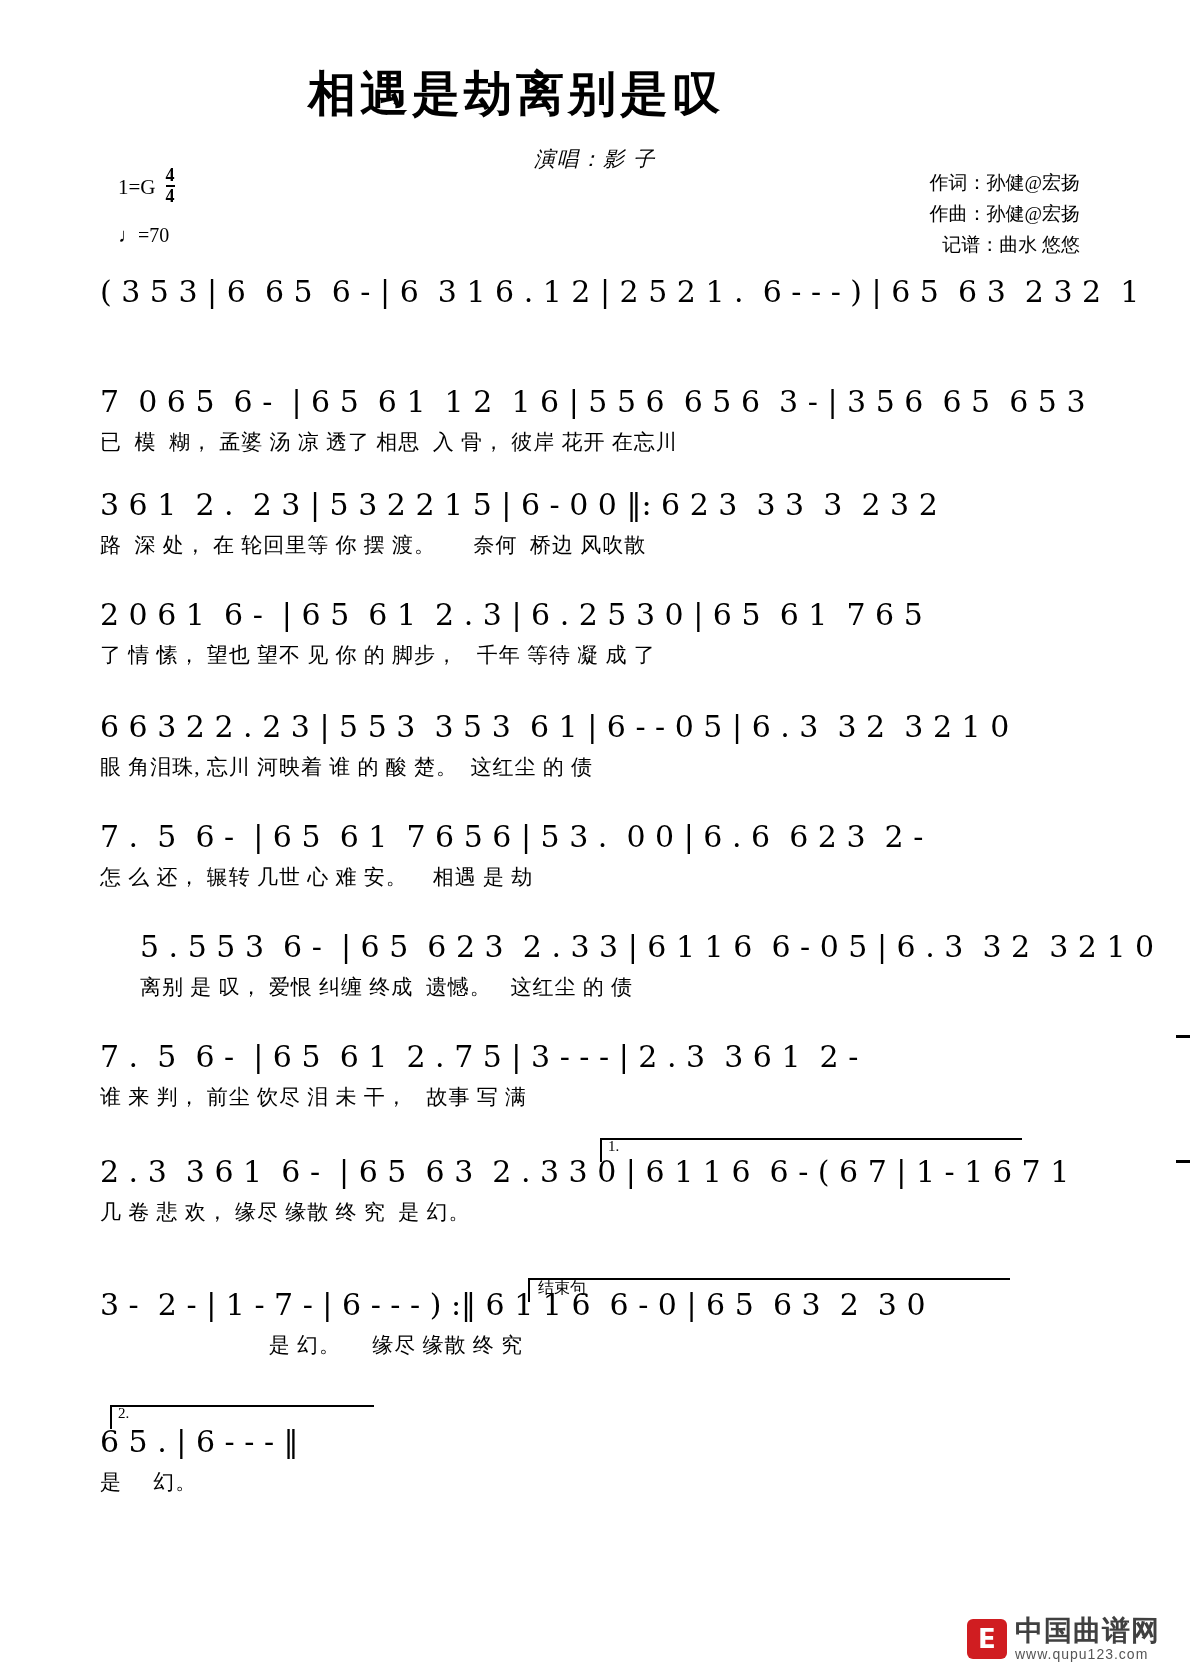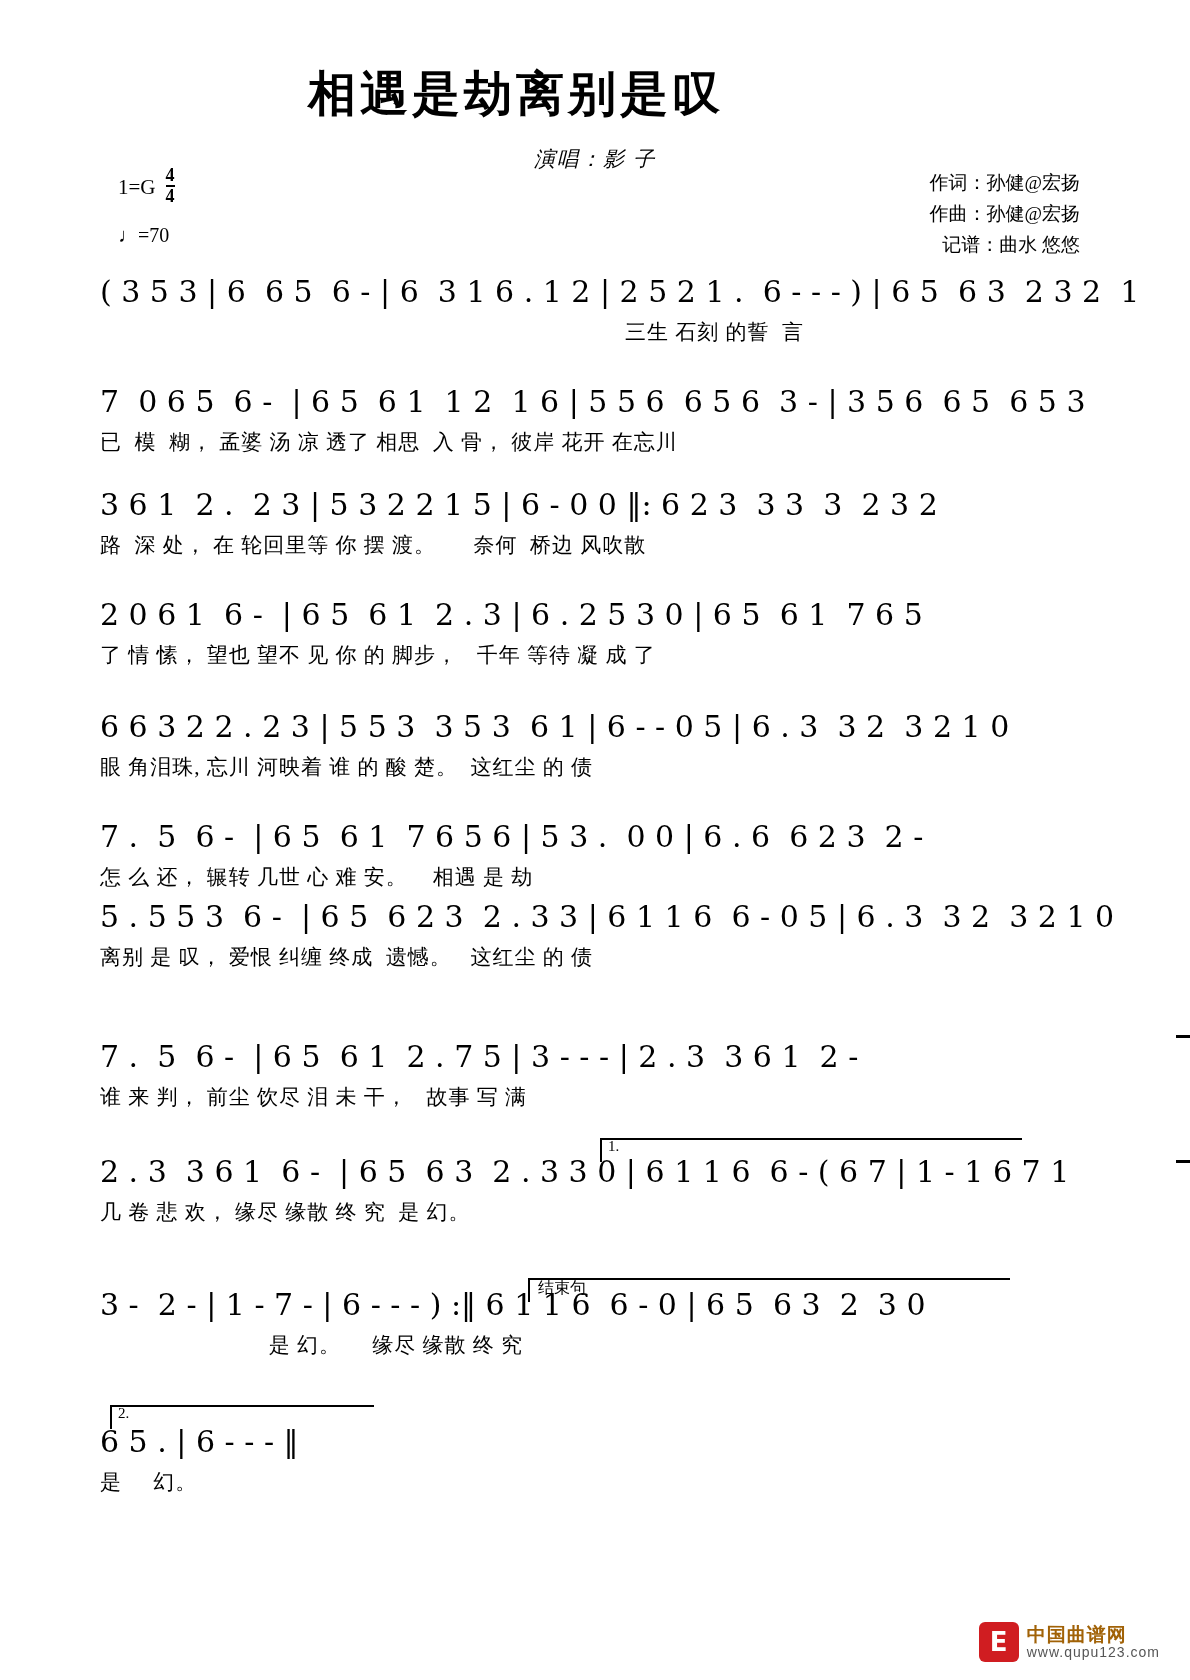--- a/index.html
+++ b/index.html
@@ -114,22 +114,22 @@
     color: #fff;
     font-family: "DejaVu Sans", sans-serif;
     font-weight: bold;
     font-size: 26px;
     display: flex; align-items: center; justify-content: center;
   }
   .wm-text { line-height: 1.1; }
   .wm-cn {
     font-family: "DejaVu Sans", sans-serif;
     font-weight: bold;
-    font-size: 19px;
-    color: #a16207;
+    font-size: 28px;
+    color: #404040;
     letter-spacing: 1px;
   }
   .wm-url {
     font-family: "Liberation Sans", sans-serif;
     font-size: 14px;
     color: #555;
     letter-spacing: 1px;
   }
   .edge-mark {
     position: absolute;
@@ -159,21 +159,20 @@
   </div>
 
   <div class="meta-right">
     <div>作词：孙健@宏扬</div>
     <div>作曲：孙健@宏扬</div>
     <div>记谱：曲水 悠悠</div>
   </div>
 
   <div class="system" style="top:275px;">
     <div class="notes">( 3 5 3 | 6  6 5  6 - | 6  3 1 6 . 1 2 | 2 5 2 1 .  6 - - - ) | 6 5  6 3  2 3 2  1</div>
-    <div class="lyrics">                                                                                    三生 石刻 的誓  言</div>
   </div>
 
   <div class="system" style="top:361px;margin-top:24px;">
     <div class="notes">7  0 6 5  6 -  | 6 5  6 1  1 2  1 6 | 5 5 6  6 5 6  3 - | 3 5 6  6 5  6 5 3</div>
     <div class="lyrics">已  模  糊， 孟婆 汤 凉 透了 相思  入 骨， 彼岸 花开 在忘川</div>
   </div>
 
   <div class="system" style="top:488px;">
     <div class="notes">3 6 1  2 .  2 3 | 5 3 2 2 1 5 | 6 - 0 0 ‖: 6 2 3  3 3  3  2 3 2</div>
     <div class="lyrics">路  深 处， 在 轮回里等 你 摆 渡。      奈何  桥边 风吹散</div>
@@ -187,21 +186,21 @@
   <div class="system" style="top:710px;">
     <div class="notes">6 6 3 2 2 . 2 3 | 5 5 3  3 5 3  6 1 | 6 - - 0 5 | 6 . 3  3 2  3 2 1 0</div>
     <div class="lyrics">眼 角泪珠, 忘川 河映着 谁 的 酸 楚。  这红尘 的 债</div>
   </div>
 
   <div class="system" style="top:820px;">
     <div class="notes">7 .  5  6 -  | 6 5  6 1  7 6 5 6 | 5 3 .  0 0 | 6 . 6  6 2 3  2 -</div>
     <div class="lyrics">怎 么 还， 辗转 几世 心 难 安。    相遇 是 劫</div>
   </div>
 
-  <div class="system" style="top:900px;">
+  <div class="system" style="top:930px;margin-left:40px;">
     <div class="notes">5 . 5 5 3  6 -  | 6 5  6 2 3  2 . 3 3 | 6 1 1 6  6 - 0 5 | 6 . 3  3 2  3 2 1 0</div>
     <div class="lyrics">离别 是 叹， 爱恨 纠缠 终成  遗憾。   这红尘 的 债</div>
   </div>
 
   <div class="system" style="top:1040px;">
     <div class="notes">7 .  5  6 -  | 6 5  6 1  2 . 7 5 | 3 - - - | 2 . 3  3 6 1  2 -</div>
     <div class="lyrics">谁 来 判， 前尘 饮尽 泪 未 干，   故事 写 满</div>
   </div>
 
   <div style="position:absolute; left:600px; top:1138px; width:420px; border-left:2px solid #000; border-top:2px solid #000; height:22px;">

